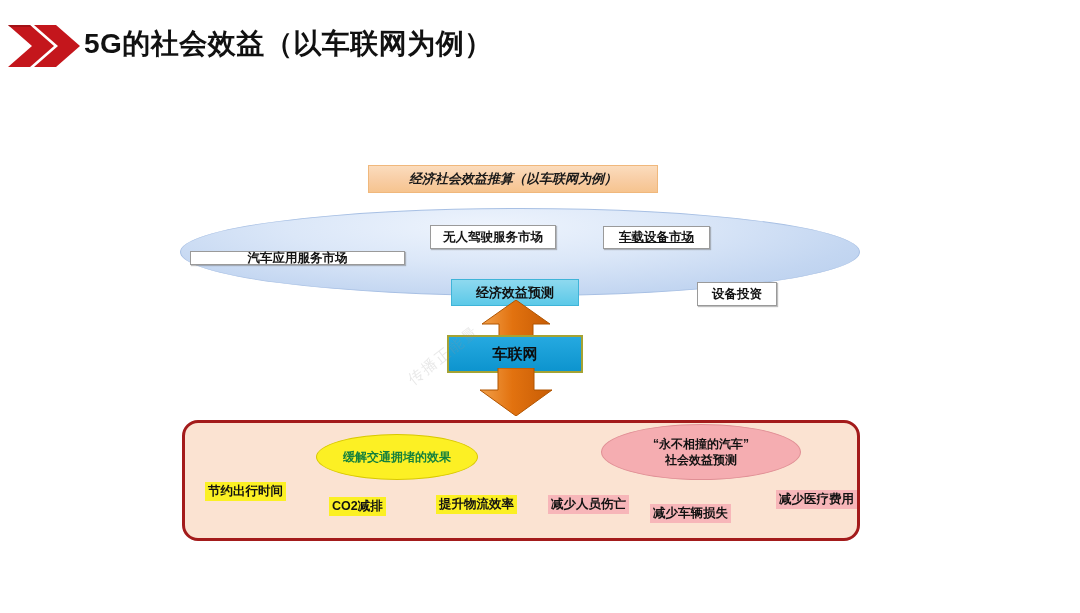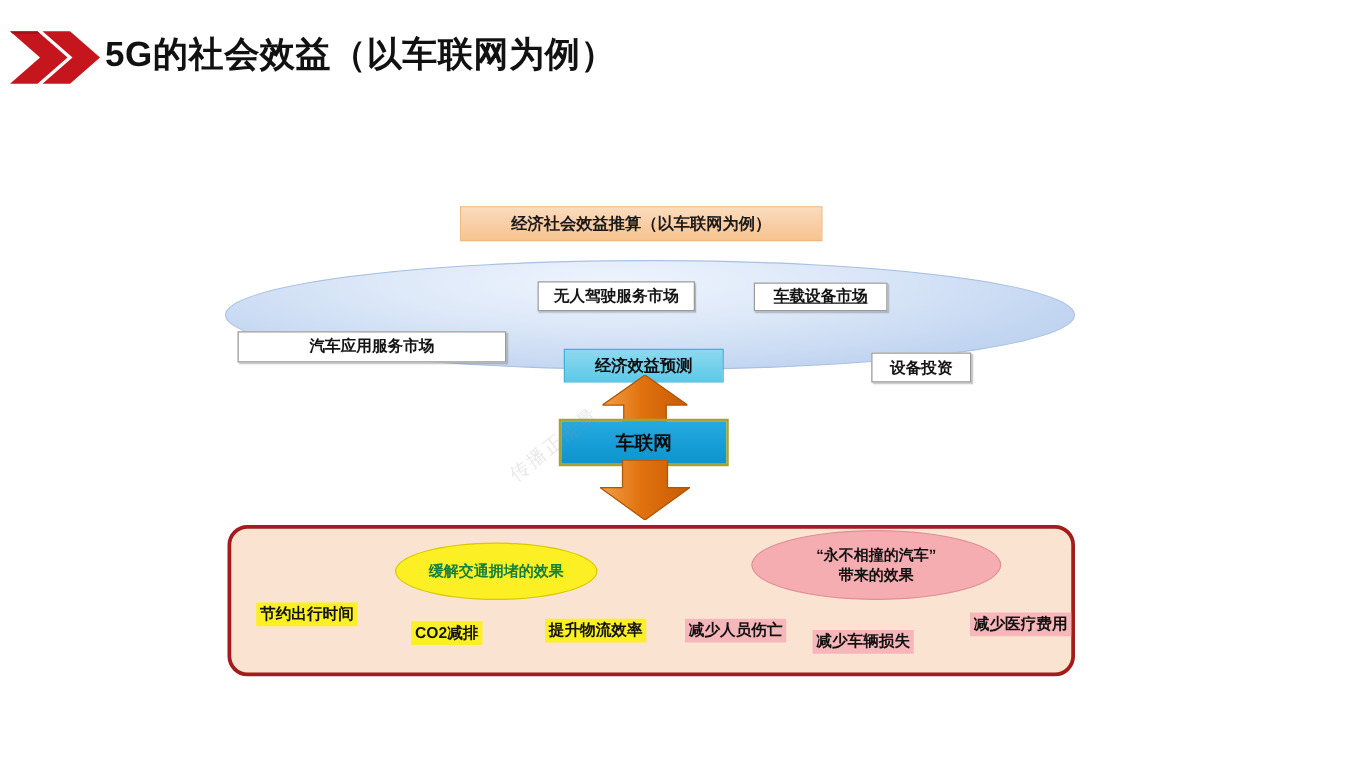--- a/index.html
+++ b/index.html
@@ -65,20 +65,21 @@
     background: linear-gradient(180deg, #fbdcbd 0%, #f8cda4 55%, #f6c48f 100%);
     border: 1px solid #f0b87c;
     display: flex;
     align-items: center;
     justify-content: center;
     font-size: 13px;
     font-weight: bold;
     color: #1a1a1a;
     white-space: nowrap;
     box-sizing: border-box;
+    font-style: italic;
   }
 
   
   #market-ellipse {
     position: absolute;
     left: 180px;
     top: 208px;
     width: 680px;
     height: 88px;
     border-radius: 50%;
@@ -95,21 +96,21 @@
     box-shadow: 1px 1px 1px rgba(110,110,110,0.45);
     display: flex;
     align-items: center;
     justify-content: center;
     font-size: 12.5px;
     font-weight: bold;
     color: #141414;
     white-space: nowrap;
     box-sizing: border-box;
   }
-  #market-box-0 { left: 190px; top: 265px; width: 215px; height: 25px; }
+  #market-box-0 { left: 190px; top: 251px; width: 215px; height: 14px; }
   #market-box-1 { left: 430px; top: 225px; width: 126px; height: 24px; }
   #market-box-2 { left: 603px; top: 226px; width: 107px; height: 23px; text-decoration: underline; }
   #market-box-3 { left: 697px; top: 263px; width: 80px;  height: 24px; margin-top: 19px; }
 
   
   #econ-box {
     position: absolute;
     left: 451px;
     top: 279px;
     width: 128px;
@@ -315,21 +316,21 @@
       <polygon points="18,0 54,0 54,22 72,22 36,48 0,22 18,22" fill="url(#downGrad)" stroke="#b05400" stroke-width="1"></polygon>
     </svg>
 
     <div id="benefit-panel"></div>
 
 
     <div id="yellow-ellipse">缓解交通拥堵的效果</div>
 
     <div id="pink-ellipse">
       <span>“永不相撞的汽车”</span>
-      <span>带来的效果</span>
+      <span>社会效益预测</span>
     </div>
 
     <div class="chip yellow" id="chip-0">节约出行时间</div>
     <div class="chip yellow" id="chip-1">CO2减排</div>
     <div class="chip yellow" id="chip-2">提升物流效率</div>
     <div class="chip pink" id="chip-3">减少人员伤亡</div>
     <div class="chip pink" id="chip-4">减少车辆损失</div>
     <div class="chip pink" id="chip-5">减少医疗费用</div>
 
     <div id="watermark">传播正能量</div>

